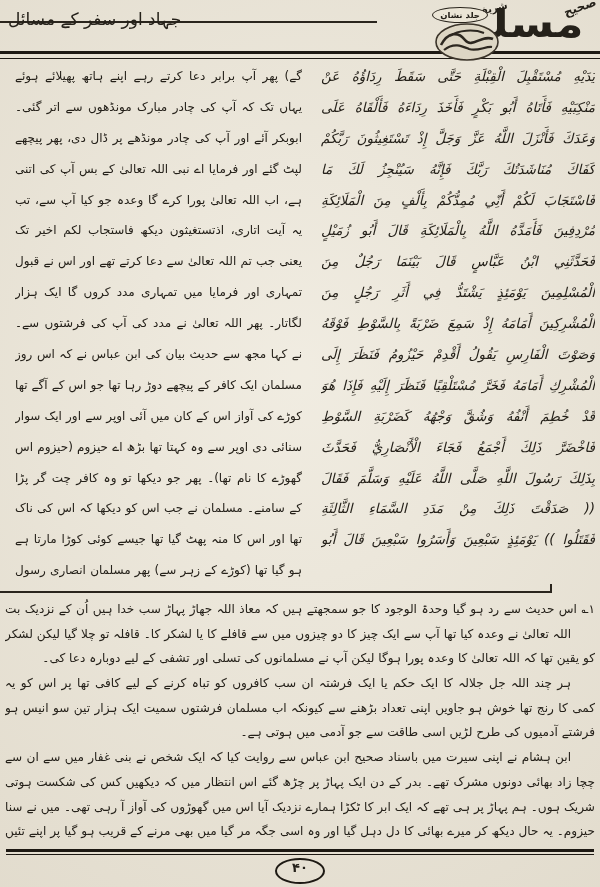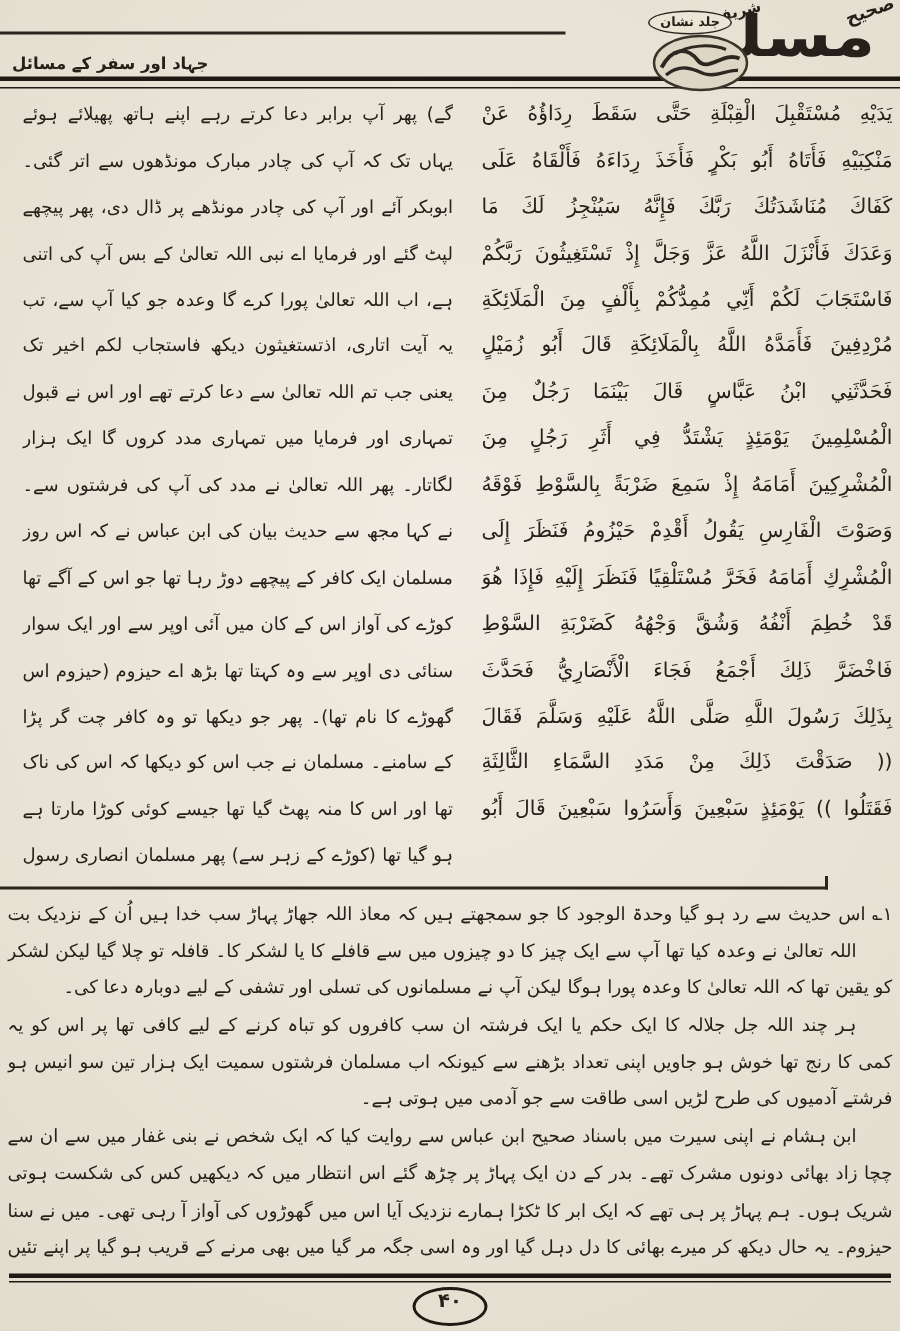--- a/index.html
+++ b/index.html
@@ -5,39 +5,39 @@
   html,body{margin:0;padding:0;background:#d8d3c6;}
   .page{
     position:relative;width:600px;height:887px;margin:0;
     background:
       radial-gradient(130% 110% at 50% 42%, rgba(255,255,255,.28), rgba(118,104,78,.14)),
       #ebe5d6;
     font-family:"DejaVu Sans",sans-serif;color:#25211a;direction:rtl;overflow:hidden;
   }
   
   .rule-thin{position:absolute;top:21px;left:0;width:377px;border-top:2px solid #2a251d;}
-  .chapter{position:absolute;top:36px;left:8px;font-size:11px;font-weight:bold;white-space:nowrap;}
+  .chapter{position:absolute;top:9px;left:8px;font-size:17px;font-weight:normal;white-space:nowrap;}
   .rule-double{position:absolute;top:51px;left:0;width:600px;height:4px;
     border-top:3.5px solid #1d1913;border-bottom:1.5px solid #1d1913;z-index:1;}
   .masthead{position:absolute;top:0;right:0;width:230px;height:64px;z-index:3;}
   .m-sahih{position:absolute;top:0px;right:3px;font-size:12px;font-weight:bold;transform:rotate(-20deg);}
   .m-title{position:absolute;top:5px;right:16px;font-size:38px;font-weight:bold;line-height:1;
     transform:scaleX(1.18);transform-origin:right center;letter-spacing:1px;}
   .m-sharif{position:absolute;top:3px;right:92px;font-size:10px;font-weight:bold;transform:rotate(-14deg);}
   .m-badge{position:absolute;top:7px;right:112px;padding:2px 7px;border:1.5px solid #2a251d;border-radius:50%;
     font-size:8.5px;font-weight:bold;background:#ebe5d6;white-space:nowrap;}
   .m-seal{position:absolute;top:22px;right:100px;width:66px;height:40px;}
   
   .col{position:absolute;top:61px;direction:rtl;}
   .col-urdu{left:5px;width:297px;}
   .col-arabic{left:311px;width:284px;}
   .u-line,.a-line{height:30.9px;line-height:30.9px;overflow:hidden;
     text-align:justify;text-align-last:justify;margin-left:10px;}
   .u-line{font-size:12px;}
-  .a-line{font-size:13.5px;}
+  .a-line{font-size:13.5px;font-style:italic;}
   
   .fn-rule{position:absolute;top:591px;left:0;width:552px;border-top:2px solid #2a251d;}
   .fn-rule::after{content:"";position:absolute;right:0;top:-9px;width:2px;height:9px;background:#2a251d;}
   .footnotes{position:absolute;top:597px;left:5px;width:590px;direction:rtl;}
   .fn-line{height:24.7px;line-height:24.7px;font-size:12.1px;overflow:hidden;
     text-align:justify;text-align-last:justify;}
   .fn-line.indent{padding-right:24px;}
   .fn-line.short{text-align-last:right;}
   
   .bottom-rule{position:absolute;top:849px;left:6px;width:588px;height:2px;
@@ -86,22 +86,22 @@
       <div class="u-line">کوڑے کی آواز اس کے کان میں آئی اوپر سے اور ایک سوار کی آواز</div>
       <div class="u-line">سنائی دی اوپر سے وہ کہتا تھا بڑھ اے حیزوم (حیزوم اس فرشتے کے</div>
       <div class="u-line">گھوڑے کا نام تھا)۔ پھر جو دیکھا تو وہ کافر چت گر پڑا اس مسلمان</div>
       <div class="u-line">کے سامنے۔ مسلمان نے جب اس کو دیکھا کہ اس کی ناک پر نشان</div>
       <div class="u-line">تھا اور اس کا منہ پھٹ گیا تھا جیسے کوئی کوڑا مارتا ہے اور وہ سب سبز</div>
       <div class="u-line">ہو گیا تھا (کوڑے کے زہر سے) پھر مسلمان انصاری رسول اللہ</div>
     </div>
   <div class="col col-arabic">
       <div class="a-line">يَدَيْهِ مُسْتَقْبِلَ الْقِبْلَةِ حَتَّى سَقَطَ رِدَاؤُهُ عَنْ</div>
       <div class="a-line">مَنْكِبَيْهِ فَأَتَاهُ أَبُو بَكْرٍ فَأَخَذَ رِدَاءَهُ فَأَلْقَاهُ عَلَى</div>
+      <div class="a-line">وَعَدَكَ فَأَنْزَلَ اللَّهُ عَزَّ وَجَلَّ إِذْ تَسْتَغِيثُونَ رَبَّكُمْ</div>
       <div class="a-line">كَفَاكَ مُنَاشَدَتُكَ رَبَّكَ فَإِنَّهُ سَيُنْجِزُ لَكَ مَا</div>
-      <div class="a-line">وَعَدَكَ فَأَنْزَلَ اللَّهُ عَزَّ وَجَلَّ إِذْ تَسْتَغِيثُونَ رَبَّكُمْ</div>
       <div class="a-line">فَاسْتَجَابَ لَكُمْ أَنِّي مُمِدُّكُمْ بِأَلْفٍ مِنَ الْمَلَائِكَةِ</div>
       <div class="a-line">مُرْدِفِينَ فَأَمَدَّهُ اللَّهُ بِالْمَلَائِكَةِ قَالَ أَبُو زُمَيْلٍ</div>
       <div class="a-line">فَحَدَّثَنِي ابْنُ عَبَّاسٍ قَالَ بَيْنَمَا رَجُلٌ مِنَ</div>
       <div class="a-line">الْمُسْلِمِينَ يَوْمَئِذٍ يَشْتَدُّ فِي أَثَرِ رَجُلٍ مِنَ</div>
       <div class="a-line">الْمُشْرِكِينَ أَمَامَهُ إِذْ سَمِعَ ضَرْبَةً بِالسَّوْطِ فَوْقَهُ</div>
       <div class="a-line">وَصَوْتَ الْفَارِسِ يَقُولُ أَقْدِمْ حَيْزُومُ فَنَظَرَ إِلَى</div>
       <div class="a-line">الْمُشْرِكِ أَمَامَهُ فَخَرَّ مُسْتَلْقِيًا فَنَظَرَ إِلَيْهِ فَإِذَا هُوَ</div>
       <div class="a-line">قَدْ خُطِمَ أَنْفُهُ وَشُقَّ وَجْهُهُ كَضَرْبَةِ السَّوْطِ</div>
       <div class="a-line">فَاخْضَرَّ ذَلِكَ أَجْمَعُ فَجَاءَ الْأَنْصَارِيُّ فَحَدَّثَ</div>
       <div class="a-line">بِذَلِكَ رَسُولَ اللَّهِ صَلَّى اللَّهُ عَلَيْهِ وَسَلَّمَ فَقَالَ</div>

